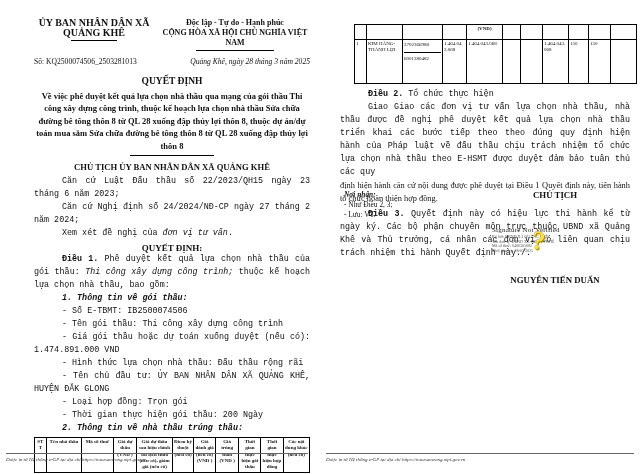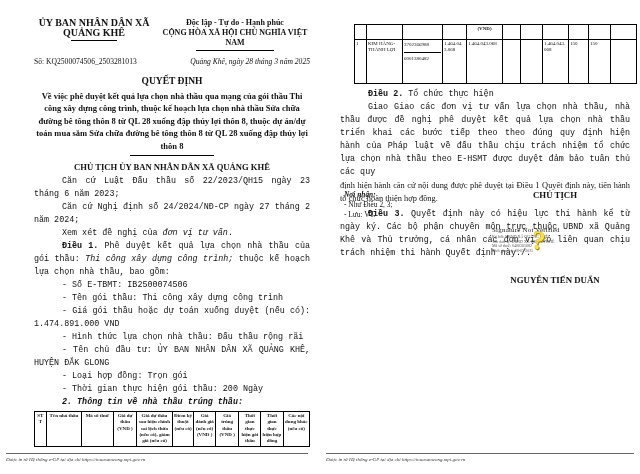--- a/index.html
+++ b/index.html
@@ -90,23 +90,25 @@
       <div class="subject-rule"></div>
 
       <div class="authority">CHỦ TỊCH ỦY BAN NHÂN DÂN XÃ QUẢNG KHÊ</div>
 
       <div class="bases">
         <p class="para ind">Căn cứ Luật Đấu thầu số 22/2023/QH15 ngày 23 tháng 6 năm 2023;</p>
         <p class="para ind">Căn cứ Nghị định số 24/2024/NĐ-CP ngày 27 tháng 2 năm 2024;</p>
         <p class="para ind"><span>Xem xét đề nghị của </span><span class="it">đơn vị tư vấn</span><span>.</span></p>
       </div>
 
+      <div class="decision-heading">QUYẾT ĐỊNH:</div>
 
       <p class="para ind"><span class="b">Điều 1.</span><span> Phê duyệt kết quả lựa chọn nhà thầu của gói thầu: </span><span class="it">Thi công xây dựng công trình;</span><span> thuộc kế hoạch lựa chọn nhà thầu, bao gồm:</span></p>
 
+      <p class="para ind bi">1. Thông tin về gói thầu:</p>
       <p class="para ind">- Số E-TBMT: IB2500074506</p>
       <p class="para ind">- Tên gói thầu: Thi công xây dựng công trình</p>
       <p class="para ind">- Giá gói thầu hoặc dự toán xuống duyệt (nếu có): 1.474.891.000 VND</p>
       <p class="para ind">- Hình thức lựa chọn nhà thầu: Đấu thầu rộng rãi</p>
       <p class="para ind">- Tên chủ đầu tư: ỦY BAN NHÂN DÂN XÃ QUẢNG KHÊ, HUYỆN ĐẮK GLONG</p>
       <p class="para ind">- Loại hợp đồng: Trọn gói</p>
       <p class="para ind">- Thời gian thực hiện gói thầu: 200 Ngày</p>
 
       <p class="para ind bi">2. Thông tin về nhà thầu trúng thầu:</p>
 

